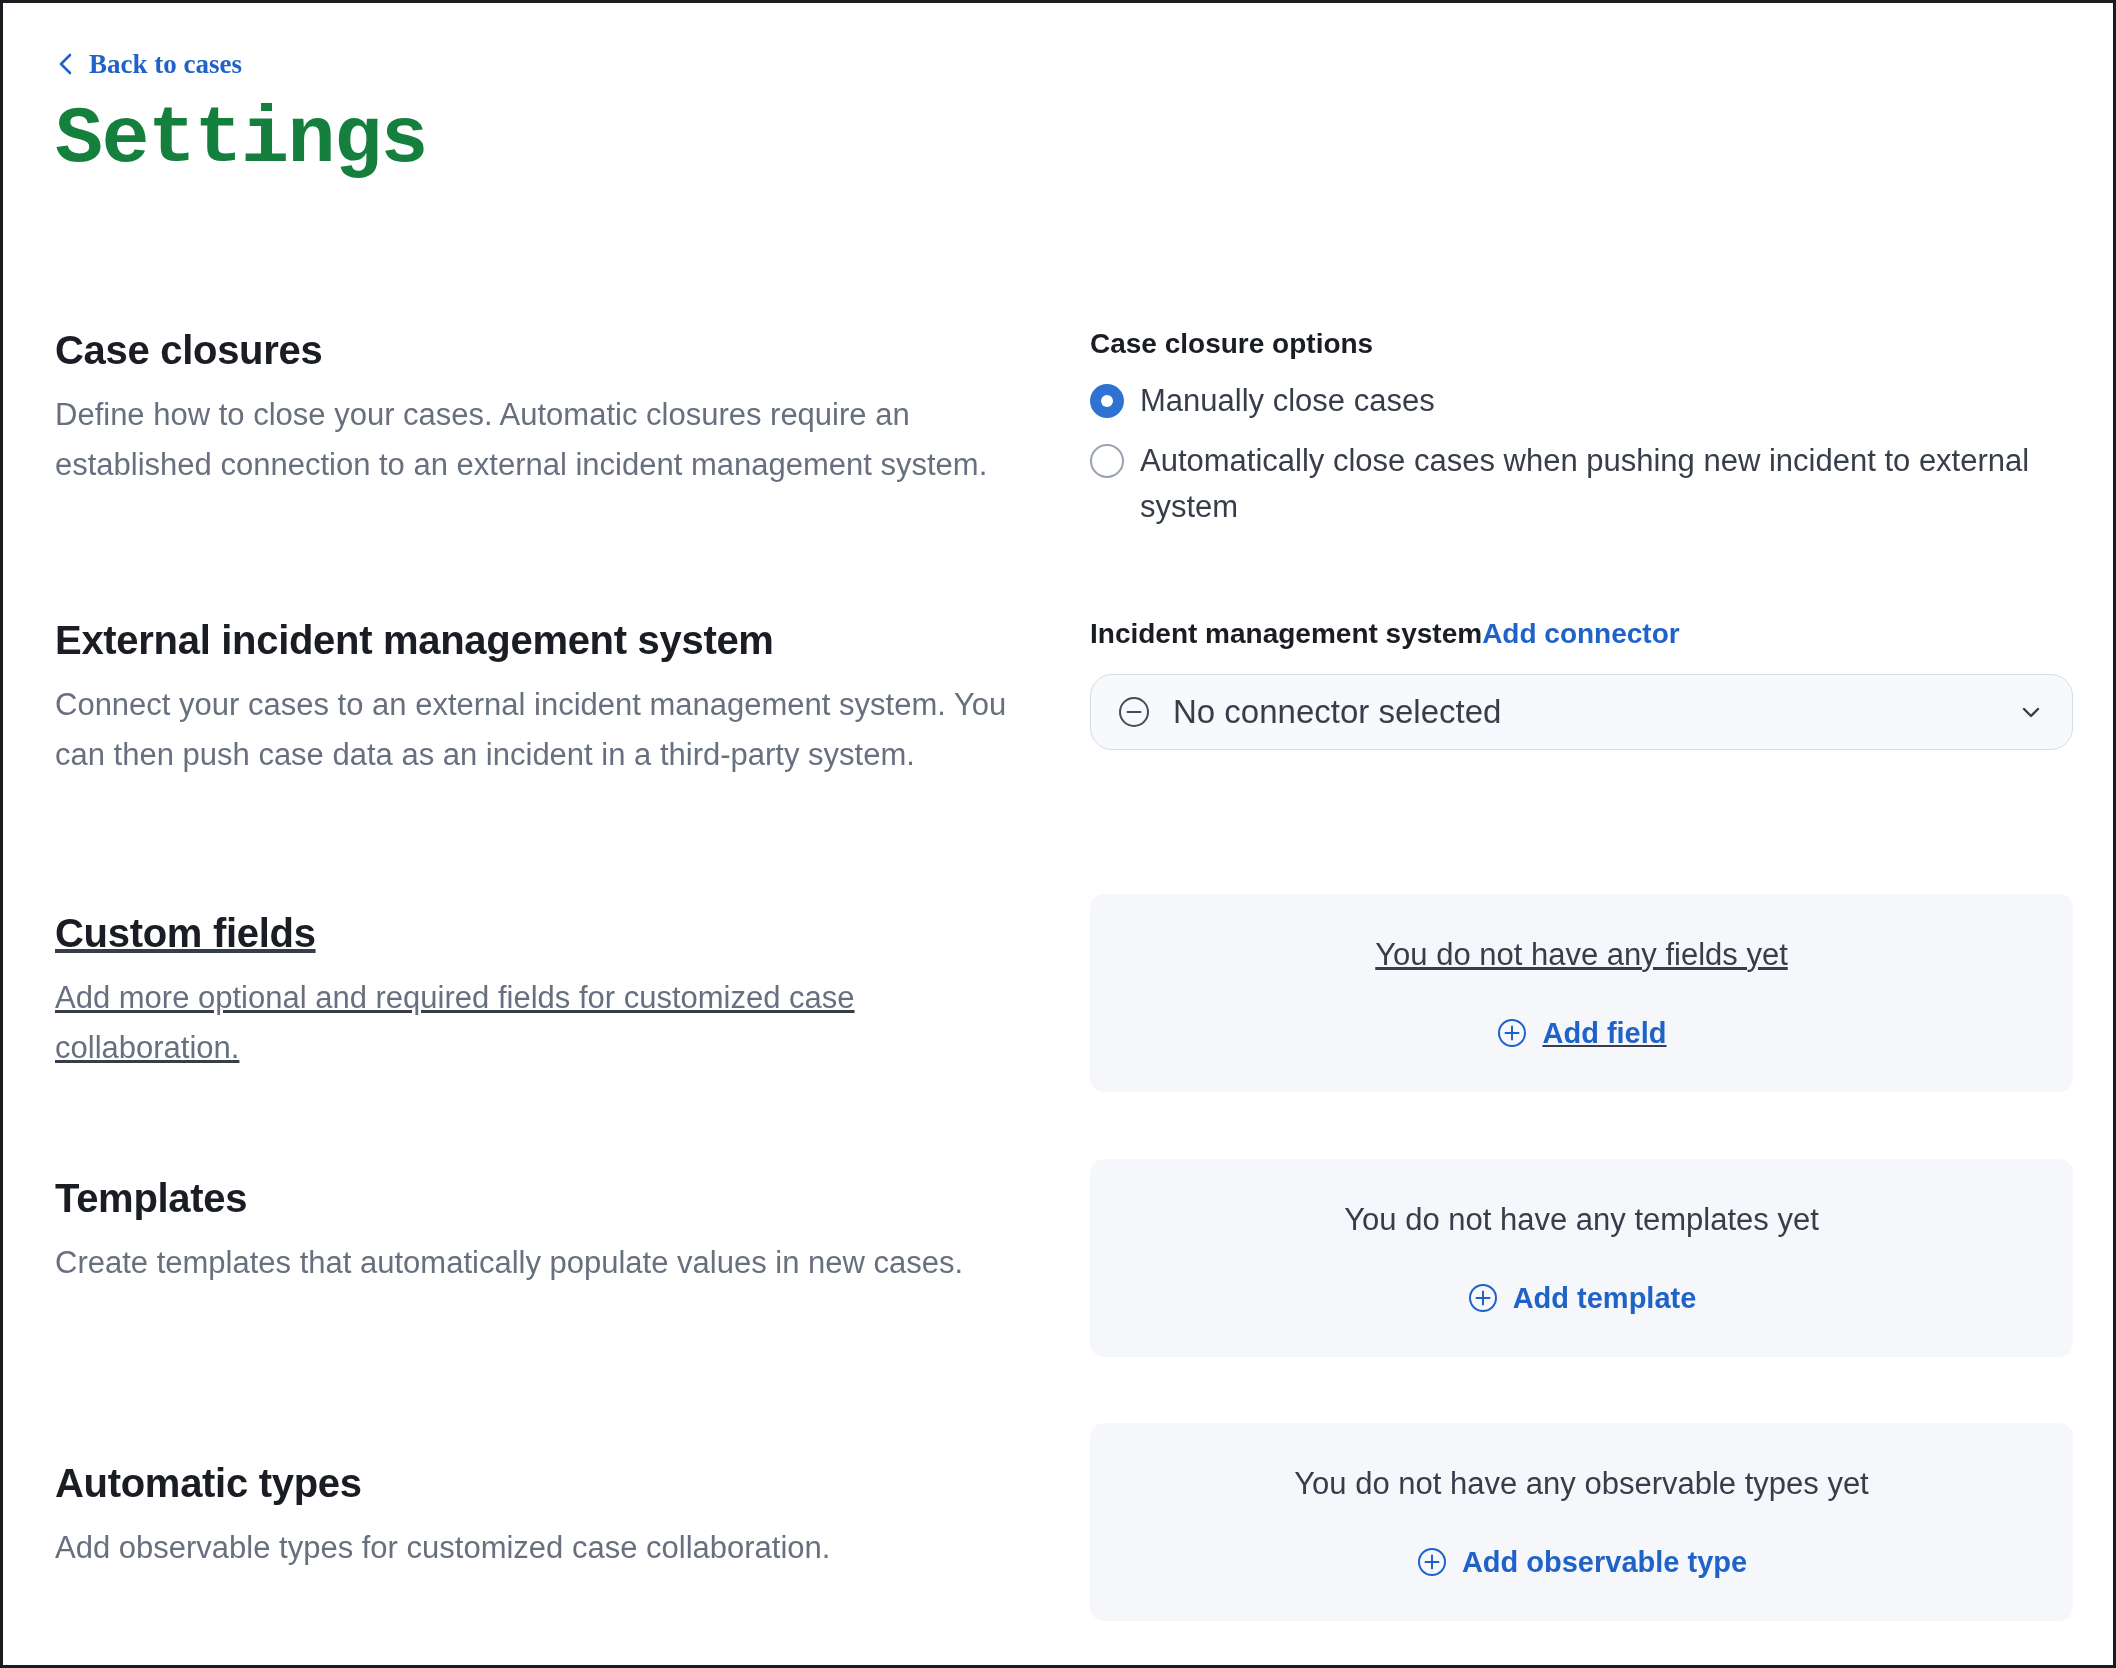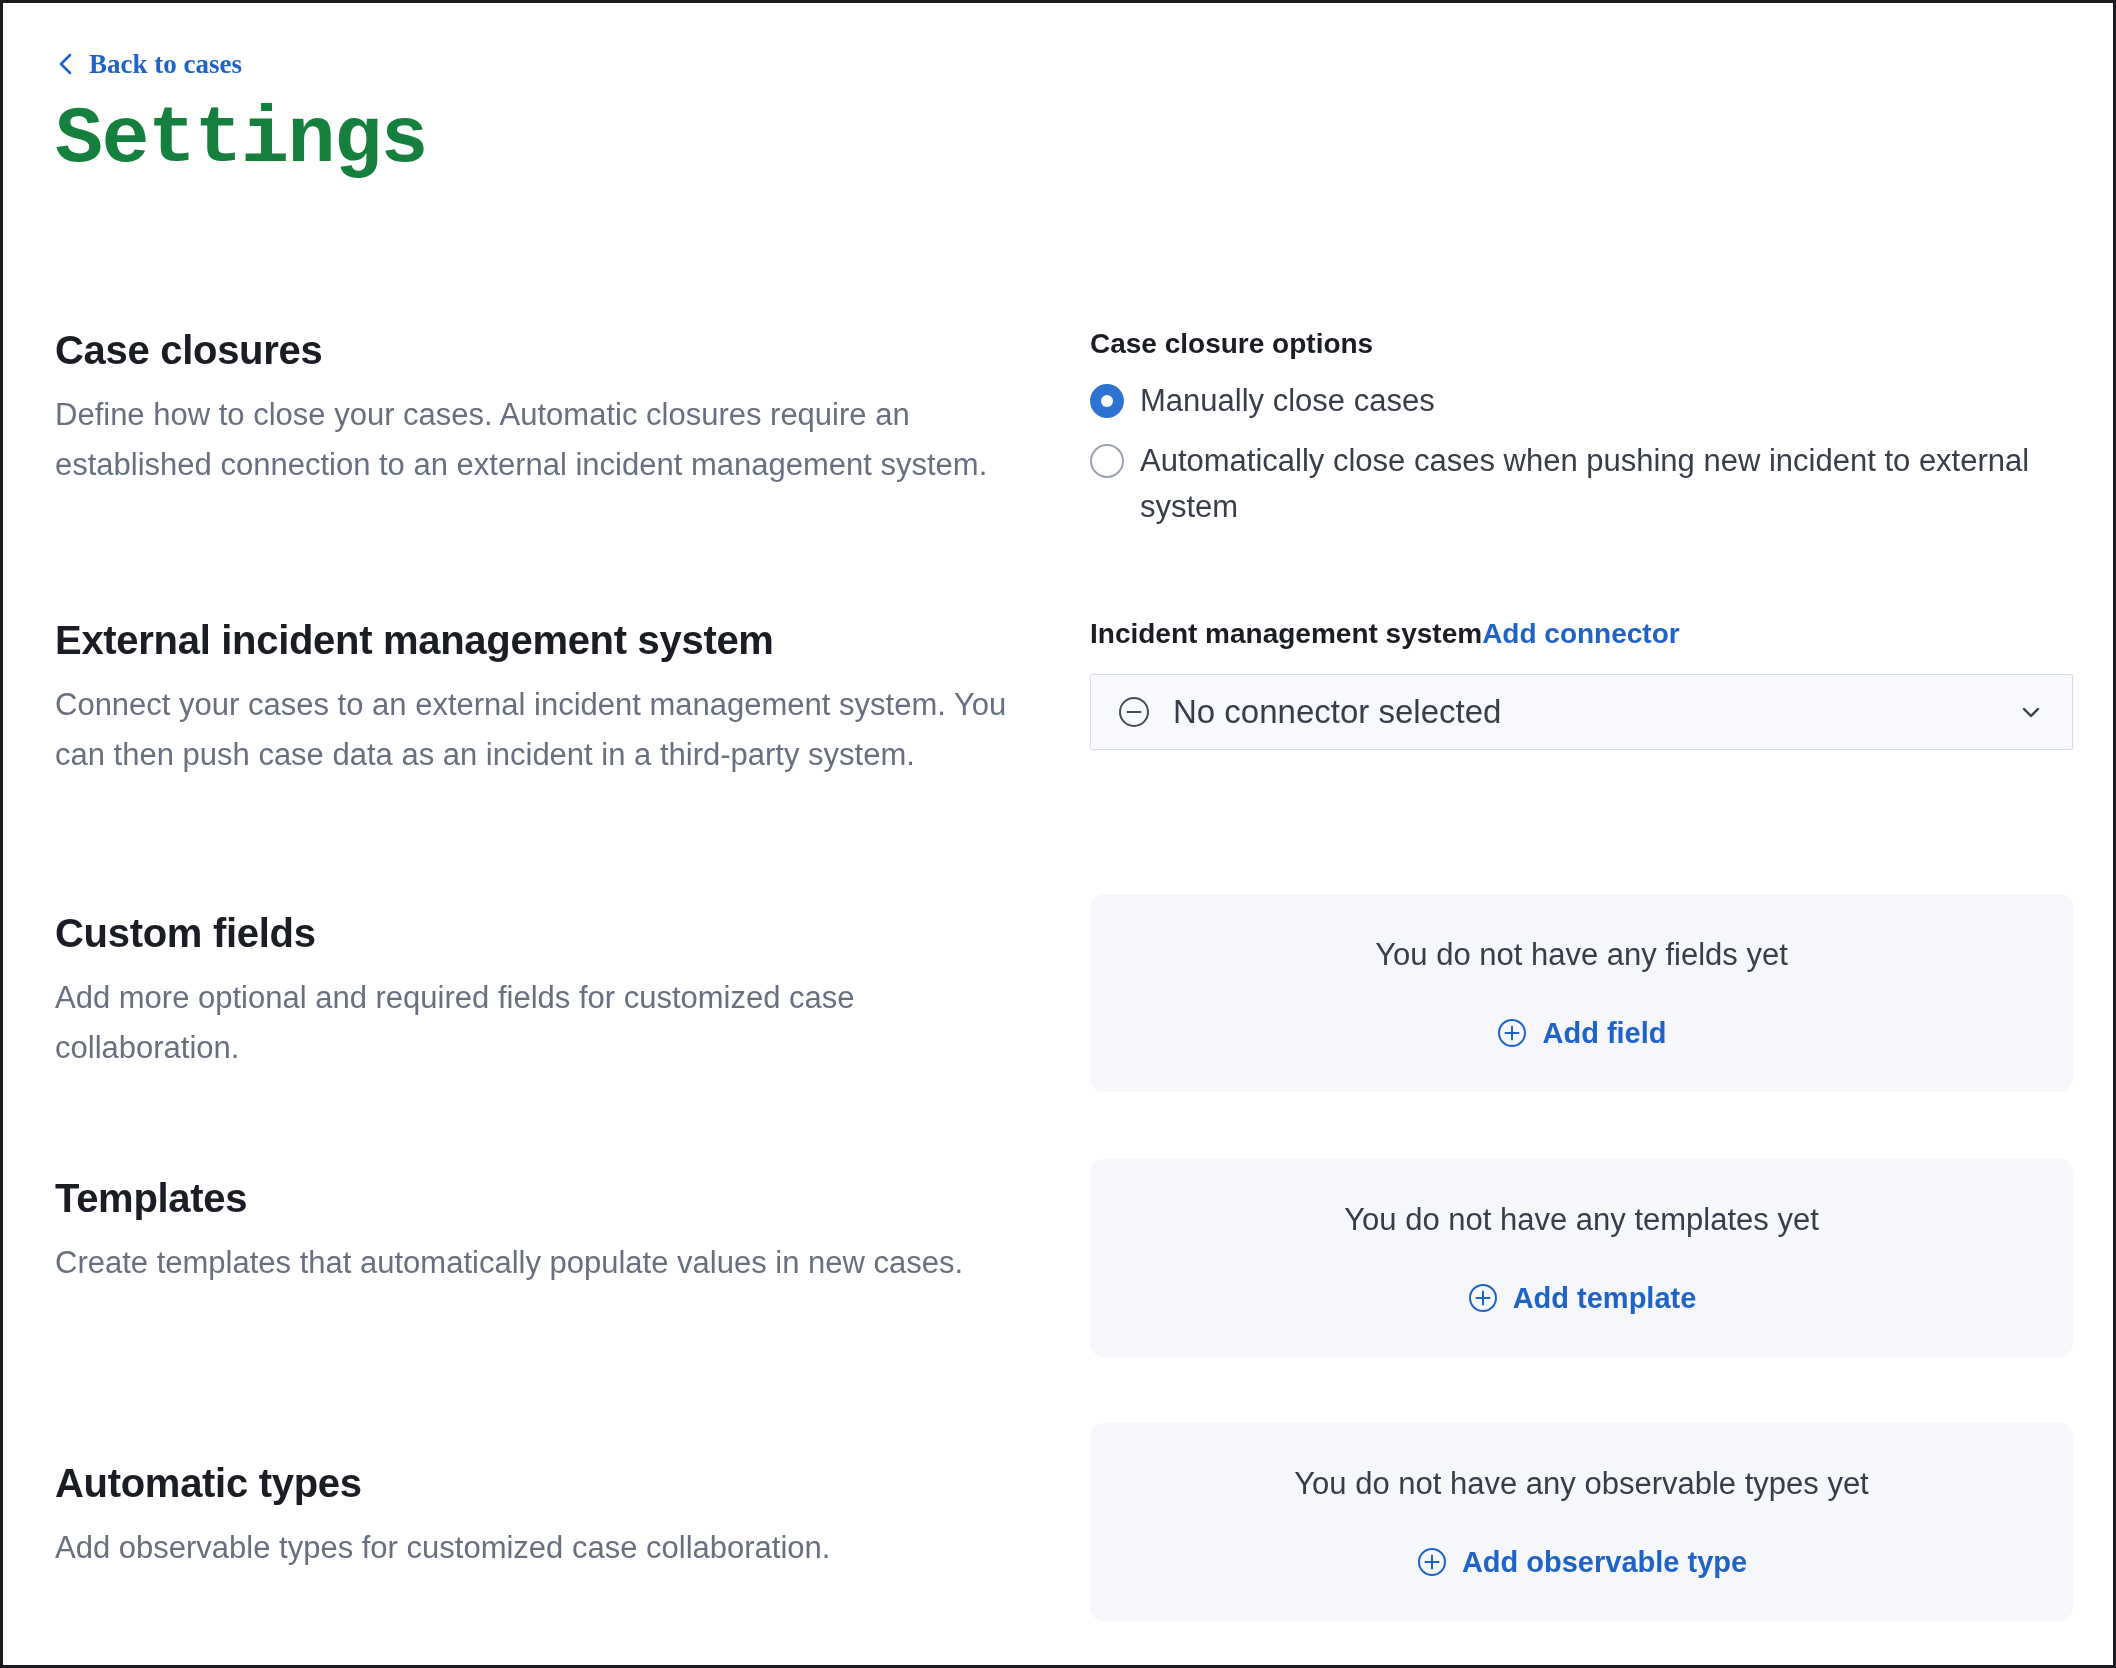--- a/index.html
+++ b/index.html
@@ -47,21 +47,21 @@
 
   
   .row {
     display: grid;
     grid-template-columns: 1fr 1fr;
     column-gap: 52px;
     align-items: start;
   }
   .row-1 { min-height: 290px; }
   .row-2 { min-height: 293px; }
-  .row-3 { min-height: 265px; }
+  .row-3 { min-height: 265px; text-decoration: underline; }
   .row-4 { min-height: 285px; }
 
   .section-heading {
     font-size: 40px;
     font-weight: 700;
     line-height: 48px;
     color: #1a1d23;
     letter-spacing: -0.3px;
     margin-bottom: 16px;
   }
@@ -127,21 +127,21 @@
     font-size: 28px;
     font-weight: 600;
     color: #1f63c8;
     cursor: pointer;
     text-decoration: none;
   }
   .select-box {
     height: 76px;
     background: #f7f9fc;
     border: 1.5px solid #d6dde7;
-    border-radius: 2px;
+    border-radius: 22px;
     display: flex;
     align-items: center;
     padding: 0 26px;
     cursor: pointer;
   }
   .select-box .select-value {
     font-size: 33px;
     color: #373d49;
     margin-left: 22px;
     flex: 1;

